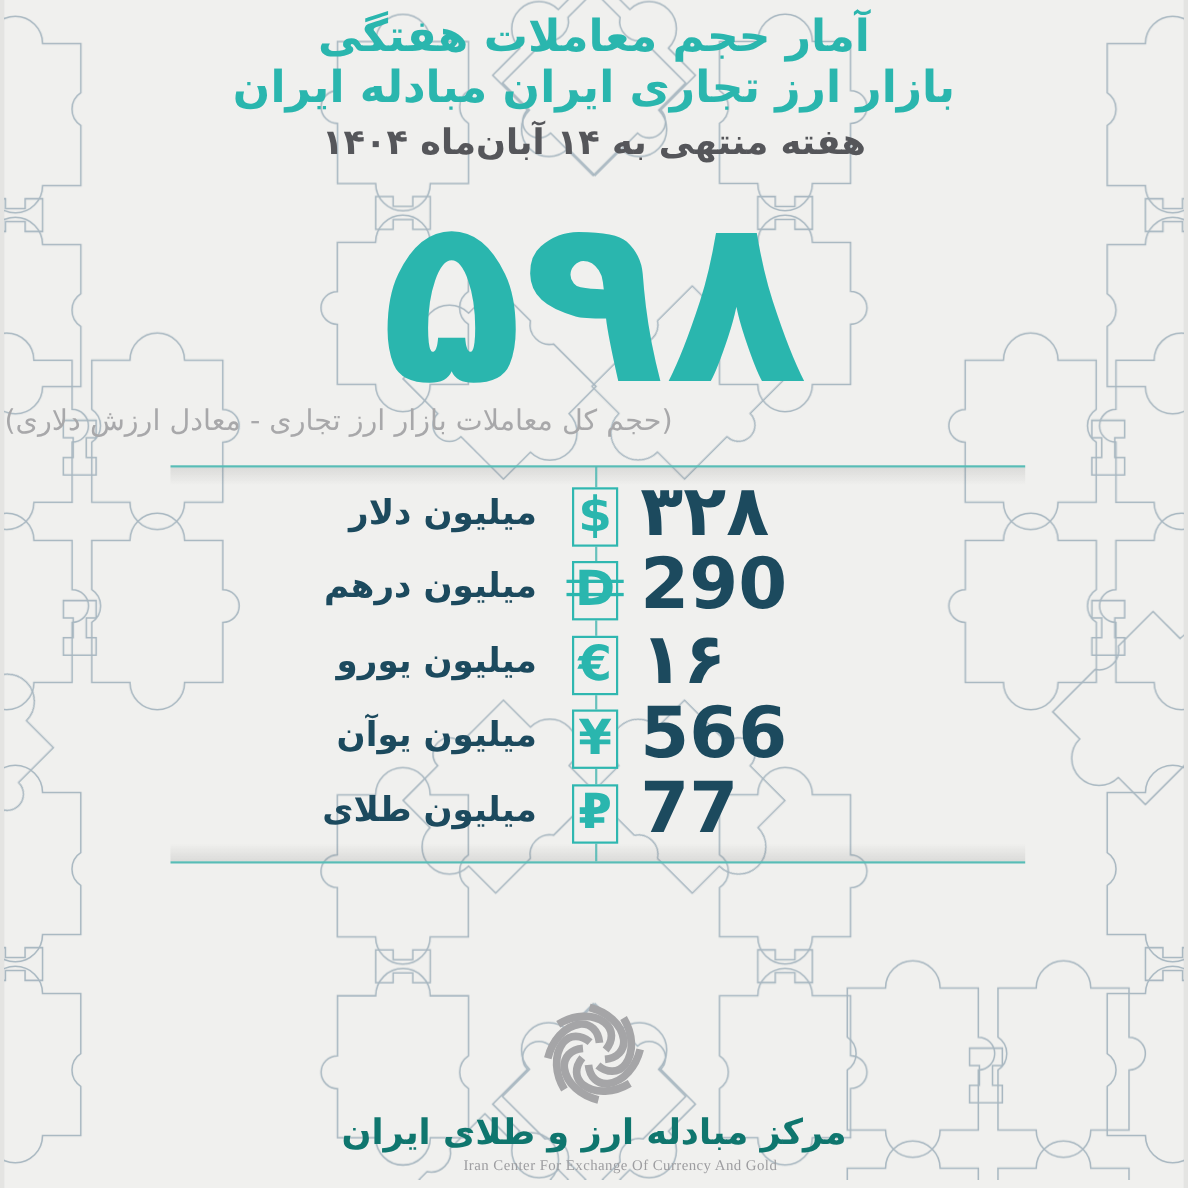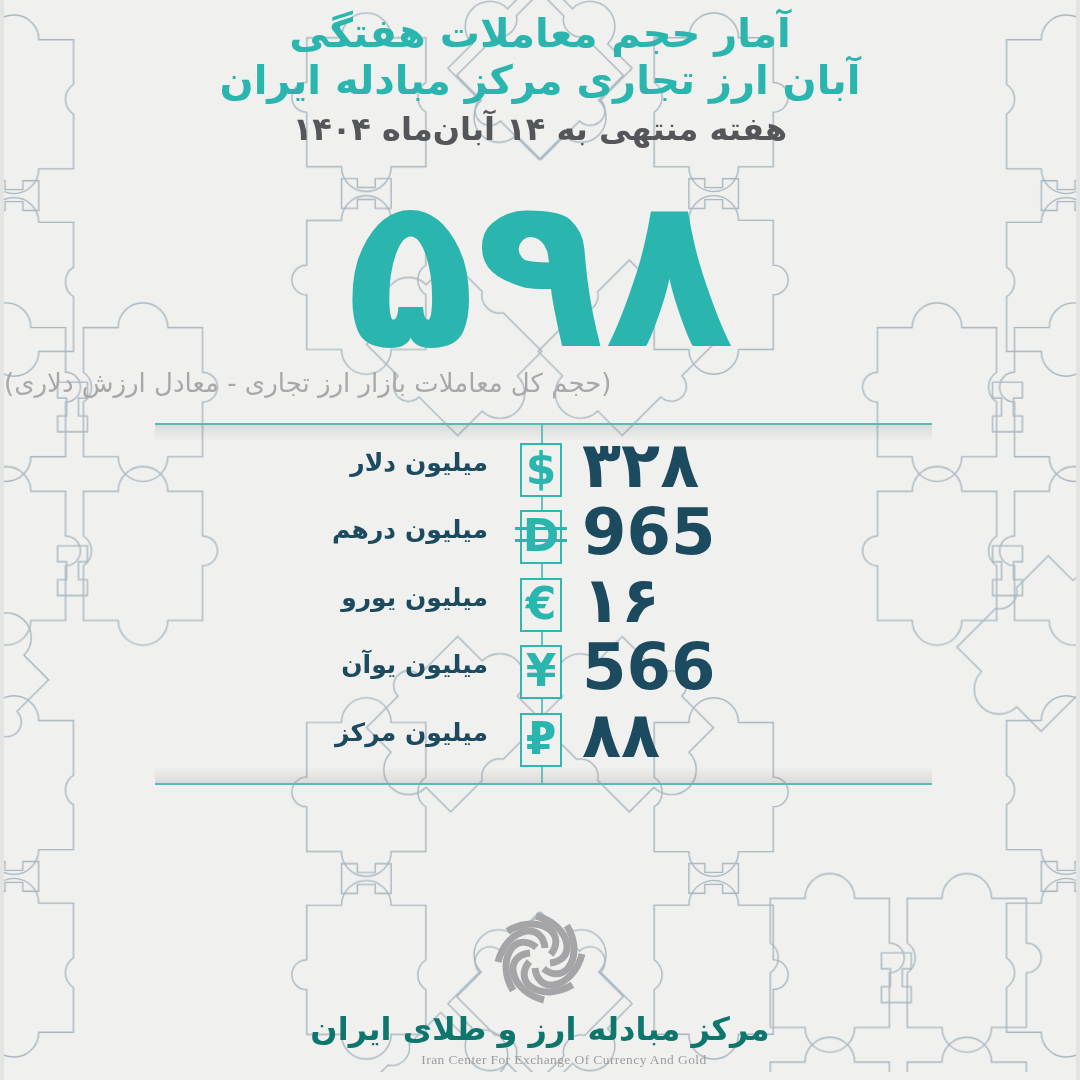--- a/index.html
+++ b/index.html
@@ -31,21 +31,21 @@
   .row{position:absolute;left:0;right:0;height:0;}
   .r0{top:470px}.r1{top:537px}.r2{top:605px}.r3{top:672px}.r4{top:740px}
   .num{position:absolute;left:578px;top:-37px;direction:ltr;font-size:64px;line-height:1;
        font-weight:bold;color:#1c4a5e;white-space:nowrap;}
   .icon-box{position:absolute;left:516px;top:-27px;width:38px;height:50px;background:#f0f0ee;
             border:2px solid #2fb7b0;display:flex;align-items:center;justify-content:center;}
   .icon-box .glyph{font-size:44px;font-weight:bold;color:#2ab6ae;line-height:1;margin-top:-2px;}
   .icon-box.dirham::before,.icon-box.dirham::after{content:"";position:absolute;left:-7px;right:-7px;
             height:3px;background:#2ab6ae;}
   .icon-box.dirham::before{top:15px;} .icon-box.dirham::after{top:27px;}
-  .label{position:absolute;right:588px;top:-22px;font-size:25px;font-weight:600;color:#1c4a5e;
+  .label{position:absolute;right:588px;top:-22px;font-size:31px;font-weight:600;color:#1c4a5e;
          white-space:nowrap;direction:rtl;}
 
   
   .footer{position:absolute;left:0;right:0;bottom:12px;text-align:center;color:#a4a4a6;}
   .logo-mark{display:block;margin:0 auto;}
   .logo-fa{font-size:32px;font-weight:bold;color:#0f766e;margin-top:2px;}
   .logo-en{font-family:"Liberation Serif","DejaVu Serif",serif;font-size:13.5px;
            letter-spacing:.4px;color:#9d9da0;margin-top:4px;direction:ltr;padding-left:48px;}
 </style>
 </head>
@@ -87,67 +87,67 @@
       <use href="#pz" transform="translate(-40,600) rotate(45)"></use>
       <use href="#pz" transform="translate(1052,560) rotate(45)"></use>
       <use href="#pz" transform="translate(440,1020) rotate(45)"></use>
     </g>
   </svg>
 
   <div class="content">
 
     <div class="header">
       <div class="title-line">آمار حجم معاملات هفتگی</div>
-      <div class="title-line">آبان ارز تجاری مرکز مبادله ایران</div>
+      <div class="title-line">بازار ارز تجاری ایران مبادله ایران</div>
       <div class="date-line">هفته منتهی به ۱۴ آبان‌ماه ۱۴۰۴</div>
     </div>
 
     <div class="total-value">۵۹۸</div>
     <div class="total-caption">(حجم کل معاملات بازار ارز تجاری - معادل ارزش دلاری)</div>
 
     <div class="rule-shadow top"></div>
     <div class="rule-shadow bottom"></div>
     <div class="rule top"></div>
     <div class="rule bottom"></div>
     <div class="vline"></div>
 
     <div class="row r0">
       <div class="num">۳۲۸</div>
       <div class="icon-box">
           <span class="glyph">$</span>
         </div>
       <div class="label">میلیون دلار</div>
     </div>
     <div class="row r1">
-      <div class="num">965</div>
+      <div class="num">290</div>
       <div class="icon-box dirham">
           <span class="glyph">D</span>
         </div>
       <div class="label">میلیون درهم</div>
     </div>
     <div class="row r2">
       <div class="num">۱۶</div>
       <div class="icon-box">
           <span class="glyph">€</span>
         </div>
       <div class="label">میلیون یورو</div>
     </div>
     <div class="row r3">
       <div class="num">566</div>
       <div class="icon-box">
           <span class="glyph">¥</span>
         </div>
       <div class="label">میلیون یوآن</div>
     </div>
     <div class="row r4">
-      <div class="num">۸۸</div>
+      <div class="num">77</div>
       <div class="icon-box">
           <span class="glyph">₽</span>
         </div>
-      <div class="label">میلیون مرکز</div>
+      <div class="label">میلیون طلای</div>
     </div>
 
     <div class="footer">
       <svg class="logo-mark" width="112" height="100" viewBox="-56 -50 112 100" aria-hidden="true">
         <g fill="none" stroke="#a5a5a7" stroke-width="7">
           <path d="M -4,-42 C 12,-38 25,-27 27,-13 C 28,-3 21,4 10,5" transform="rotate(0)"></path>
           <path d="M -4,-42 C 12,-38 25,-27 27,-13 C 28,-3 21,4 10,5" transform="rotate(45)"></path>
           <path d="M -4,-42 C 12,-38 25,-27 27,-13 C 28,-3 21,4 10,5" transform="rotate(90)"></path>
           <path d="M -4,-42 C 12,-38 25,-27 27,-13 C 28,-3 21,4 10,5" transform="rotate(135)"></path>
           <path d="M -4,-42 C 12,-38 25,-27 27,-13 C 28,-3 21,4 10,5" transform="rotate(180)"></path>

